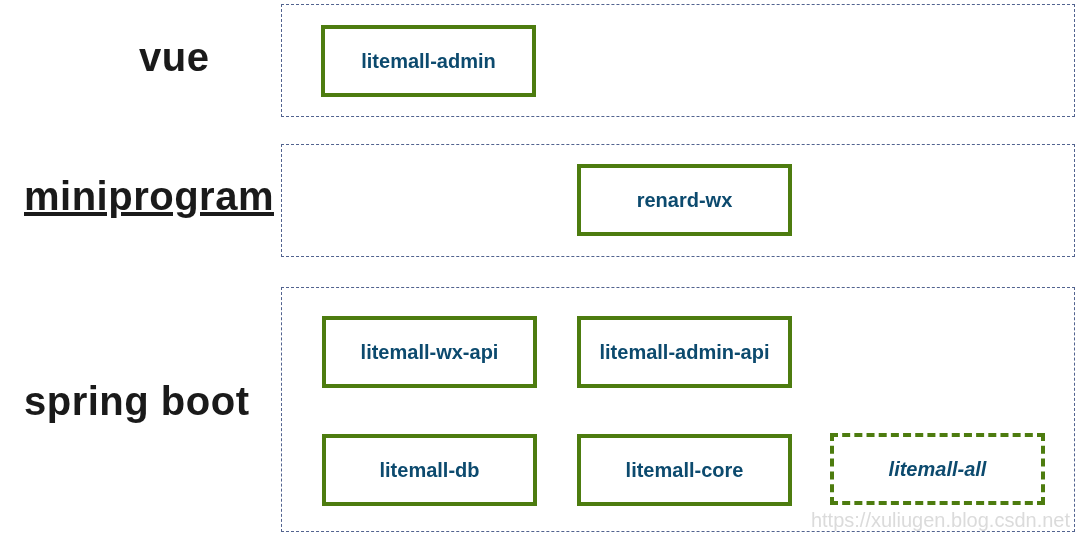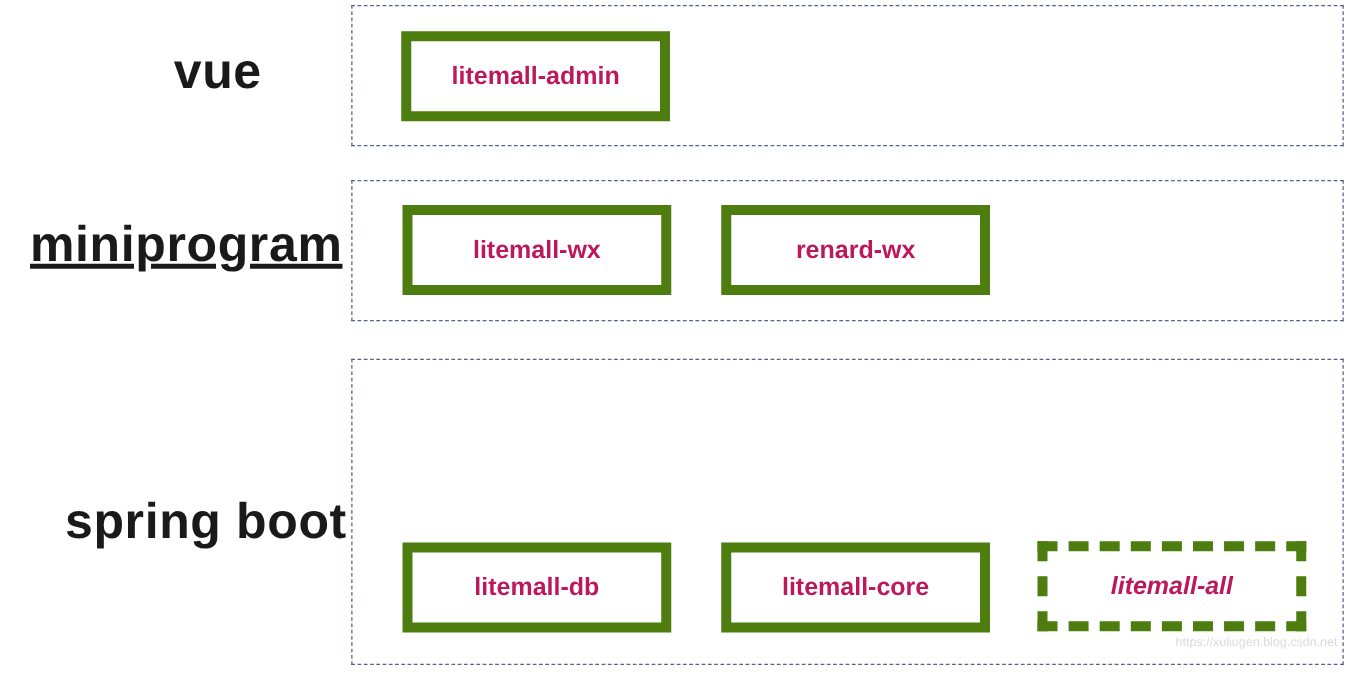--- a/index.html
+++ b/index.html
@@ -28,69 +28,70 @@
     position: absolute;
     border: 1.5px dashed #52638f;
     background: transparent;
     box-sizing: border-box;
   }
   .module-box {
     position: absolute;
     width: 215px;
     height: 72px;
     box-sizing: border-box;
-    border: 8px solid #4d7c0f;
+    border: 4px solid #4d7c0f;
     background: #ffffff;
     display: flex;
     align-items: center;
     justify-content: center;
     font-size: 20px;
     font-weight: 600;
-    color: #be185d;
+    color: #0c4a6e;
     white-space: nowrap;
   }
   .module-box.dashed {
     border-style: dashed;
     font-style: italic;
   }
   .watermark {
     position: absolute;
     right: 8px;
     top: 509px;
-    font-size: 10px;
+    font-size: 20px;
     font-weight: 400;
     color: #dbdbdb;
     white-space: nowrap;
     z-index: 5;
   }
 </style>
 </head>
 <body>
 
 <div id="stage">
 
   <div class="layer-label" style="left:139px; top:32px;">vue</div>
 
   <div class="layer-label" style="left:24px; top:171px;text-decoration:underline;">miniprogram</div>
 
-  <div class="layer-label" style="left:24px; top:392px;margin-left:28px;">spring boot</div>
+  <div class="layer-label" style="left:24px; top:376px;">spring boot</div>
 
   <div class="layer-container" style="left:281px; top:4px; width:794px; height:113px;"></div>
 
   <div class="module-box" style="left:321px; top:25px;">litemall-admin</div>
 
   <div class="layer-container" style="left:281px; top:144px; width:794px; height:113px;"></div>
 
-  <div class="module-box" style="left:322px; top:164px;">litemall-wx</div>
 
   <div class="module-box" style="left:577px; top:164px;">renard-wx</div>
 
   <div class="layer-container" style="left:281px; top:287px; width:794px; height:245px;"></div>
 
+  <div class="module-box" style="left:322px; top:316px;">litemall-wx-api</div>
 
+  <div class="module-box" style="left:577px; top:316px;">litemall-admin-api</div>
 
   <div class="module-box" style="left:322px; top:434px;">litemall-db</div>
 
   <div class="module-box" style="left:577px; top:434px;">litemall-core</div>
 
   <div class="module-box dashed" style="left:830px; top:433px;">litemall-all</div>
 
   <div class="watermark">https://xuliugen.blog.csdn.net</div>
 
 </div>

